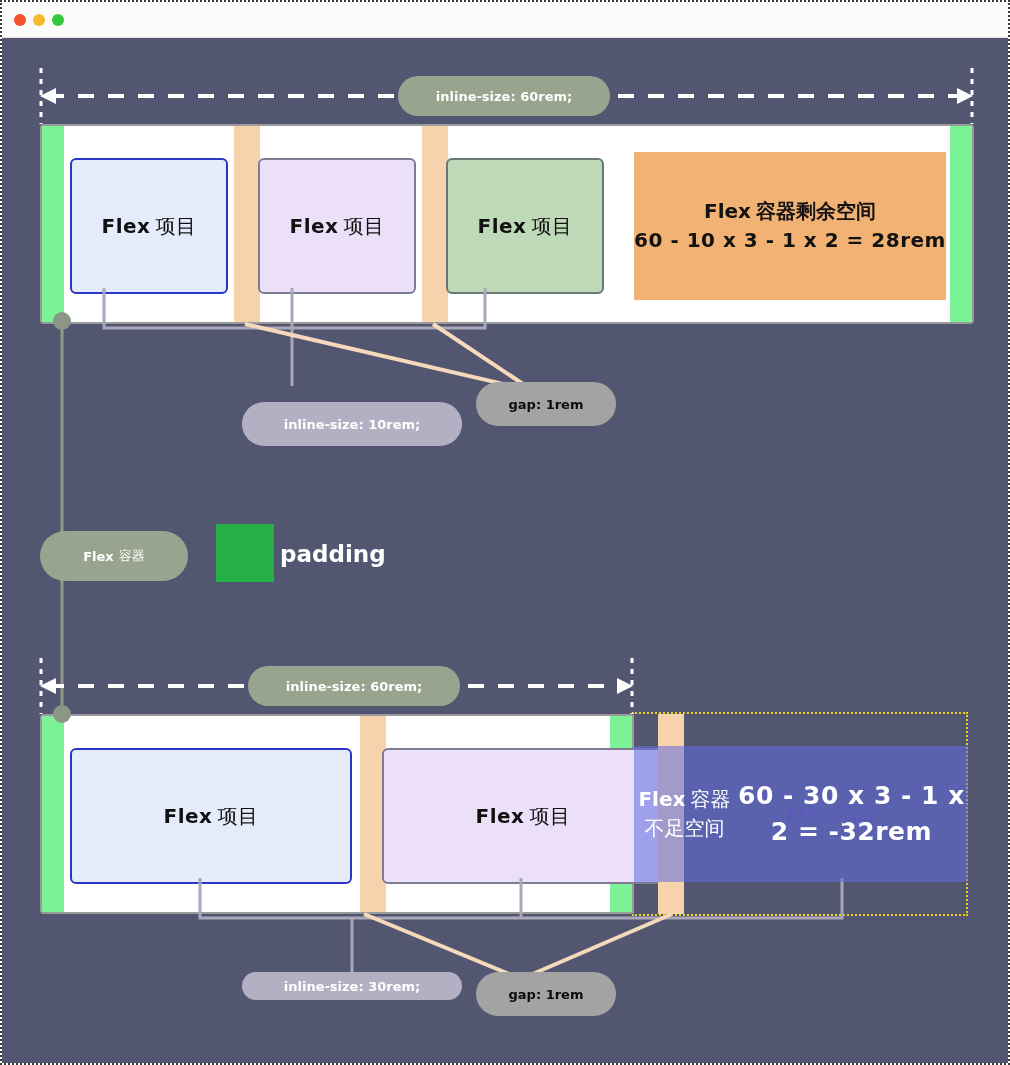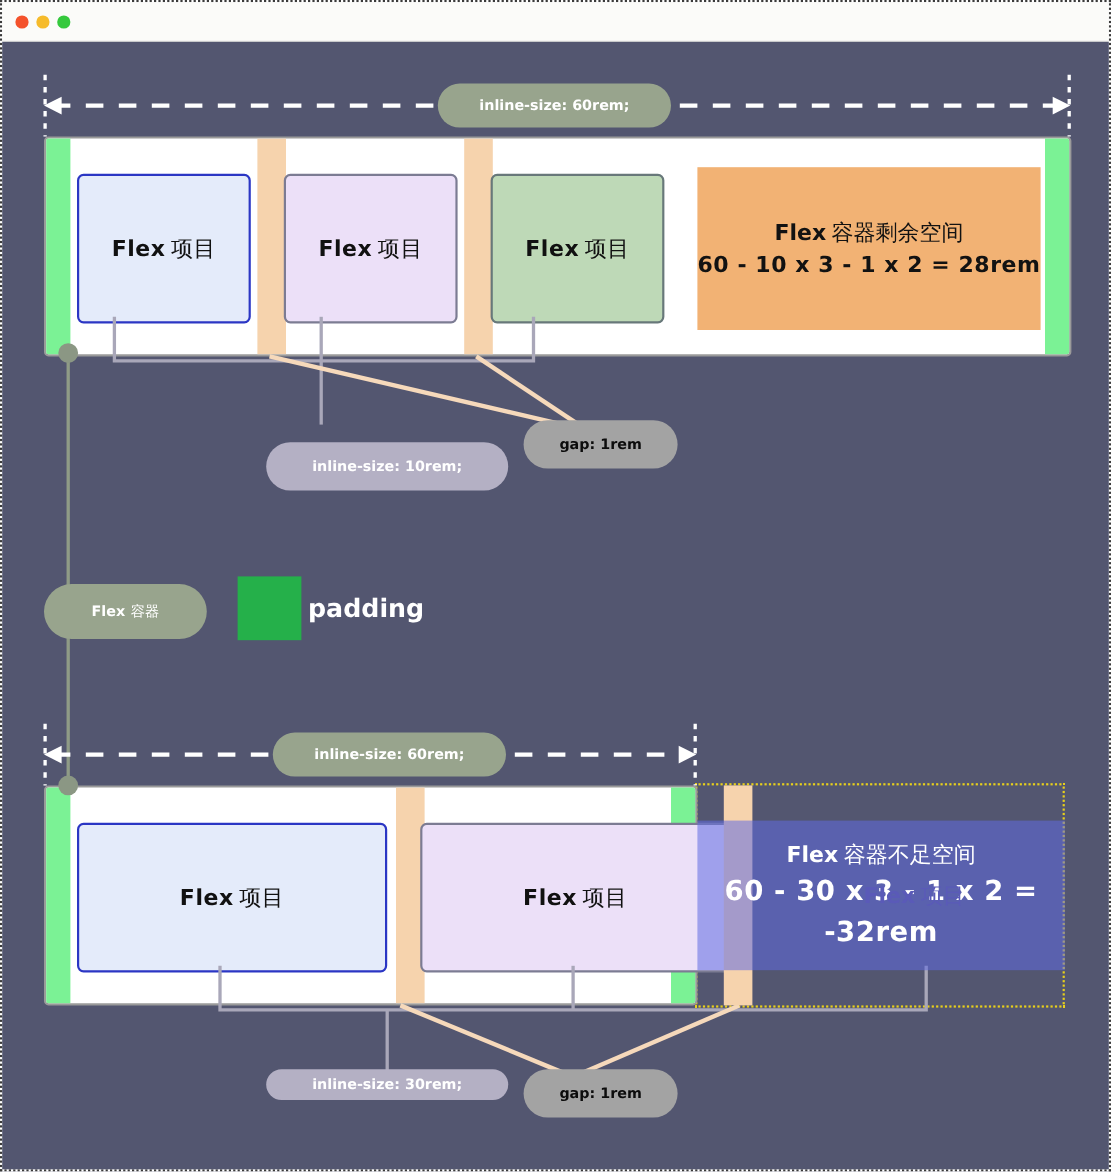--- a/index.html
+++ b/index.html
@@ -78,33 +78,33 @@
     position: absolute;
     background: #f2b274;
     display: flex; flex-direction: column;
     align-items: center; justify-content: center;
     color: #121212;
     text-align: center;
     line-height: 1.45;
   }
   .leftover .ln1 { font-size: 20px; font-weight: 700; }
   .leftover .ln1 .en { font-weight: 800; }
-  .leftover .ln1 .cn { font-weight: 400; margin-left: 5px; }
+  .leftover .ln1 .cn { font-weight: 700; margin-left: 5px; }
   .leftover .ln2 { font-size: 20px; font-weight: 800; letter-spacing: .5px; }
 
   
   .overflow-region {
     position: absolute;
     border: 2px dotted #e8d01b;
     background: transparent;
   }
   .overflow-fill {
     position: absolute;
     background: rgba(96,108,225,0.55);
-    display: flex; flex-direction: column;
+    display: flex; 
     align-items: center; justify-content: center;
     color: #ffffff; text-align: center; line-height: 1.45;
     z-index: 6;
   }
   .overflow-fill .ln1 { font-size: 20px; font-weight: 700; }
   .overflow-fill .ln1 .en { font-weight: 800; }
   .overflow-fill .ln1 .cn { font-weight: 400; margin-left: 5px; }
   .overflow-fill .ln2 { font-size: 25px; font-weight: 800; letter-spacing: .5px; }
 
   .ghost-item {

